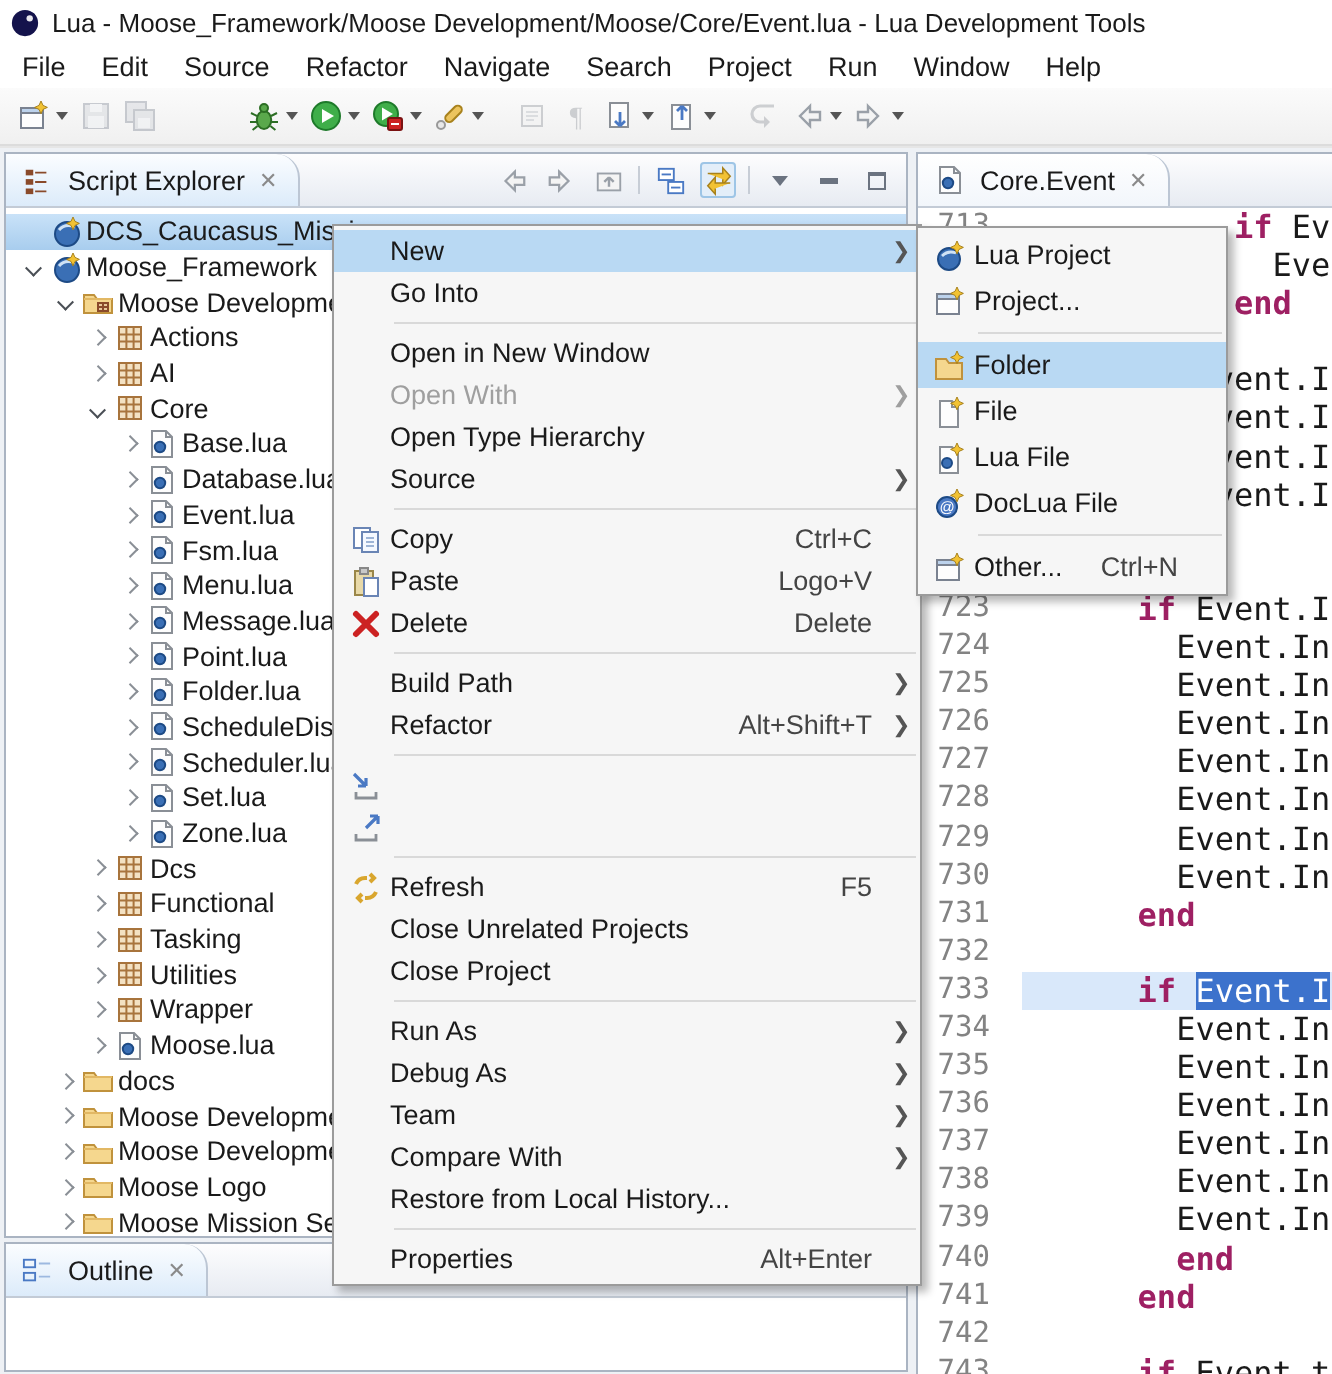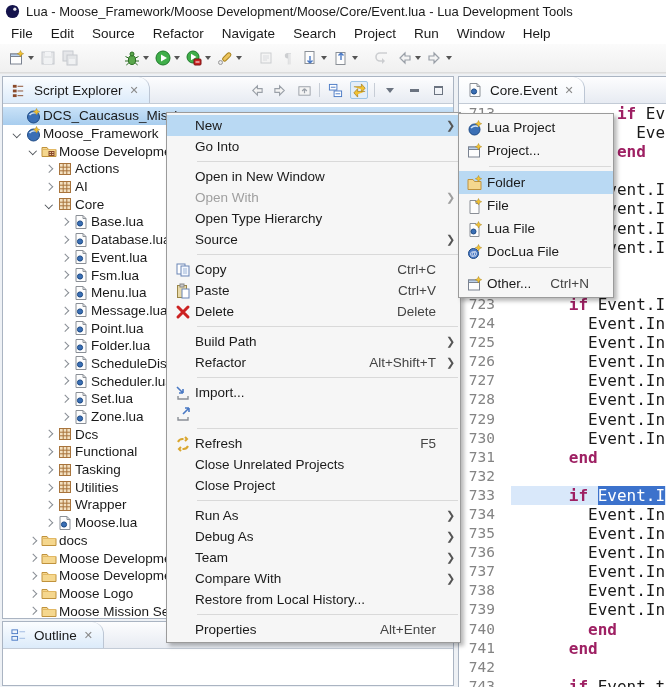--- a/index.html
+++ b/index.html
@@ -780,21 +780,21 @@
         <span class="micn">
           <span class="" style="display: inline-flex;">
             <svg width="16" height="16" viewBox="0 0 16 16">
               <rect x="2.5" y="2.5" width="9" height="12" fill="#e8d9a8" stroke="#9a8648"></rect>
               <rect x="5" y="1" width="4" height="3" fill="#c9c9c9" stroke="#888"></rect>
               <rect x="7" y="6" width="7" height="9" fill="#fff" stroke="#6a85b5"></rect>
             </svg>
           </span>
         </span>
         <span class="mlab">Paste</span>
-        <span class="msc">Ctrl+V</span>
+        <span class="msc">Logo+V</span>
         <span class="marr"></span>
       </div>
       <div class="mrow">
         <span class="micn">
           <span class="" style="display: inline-flex;">
             <svg width="16" height="16" viewBox="0 0 16 16">
               <path d="M3 3l10 10M13 3l-10 10" stroke="#cc2222" stroke-width="3" stroke-linecap="round"></path>
             </svg>
           </span>
         </span>
@@ -817,21 +817,20 @@
       <div class="msep"></div>
       <div class="mrow">
         <span class="micn">
           <span class="" style="display: inline-flex;">
             <svg width="16" height="16" viewBox="0 0 16 16">
               <path d="M2 2l6 6M8 8v-4M8 8h-4" stroke="#4a79c4" stroke-width="1.6" fill="none"></path>
               <path d="M3 11v3h10v-3" fill="none" stroke="#8a8f96" stroke-width="1.4"></path>
             </svg>
           </span>
         </span>
-        <span class="mlab">Import...</span>
         <span class="marr"></span>
       </div>
       <div class="mrow">
         <span class="micn">
           <span class="" style="display: inline-flex;">
             <svg width="16" height="16" viewBox="0 0 16 16">
               <path d="M8 8l6-6M14 2v4M14 2h-4" stroke="#4a79c4" stroke-width="1.6" fill="none"></path>
               <path d="M3 11v3h10v-3" fill="none" stroke="#8a8f96" stroke-width="1.4"></path>
             </svg>
           </span>

